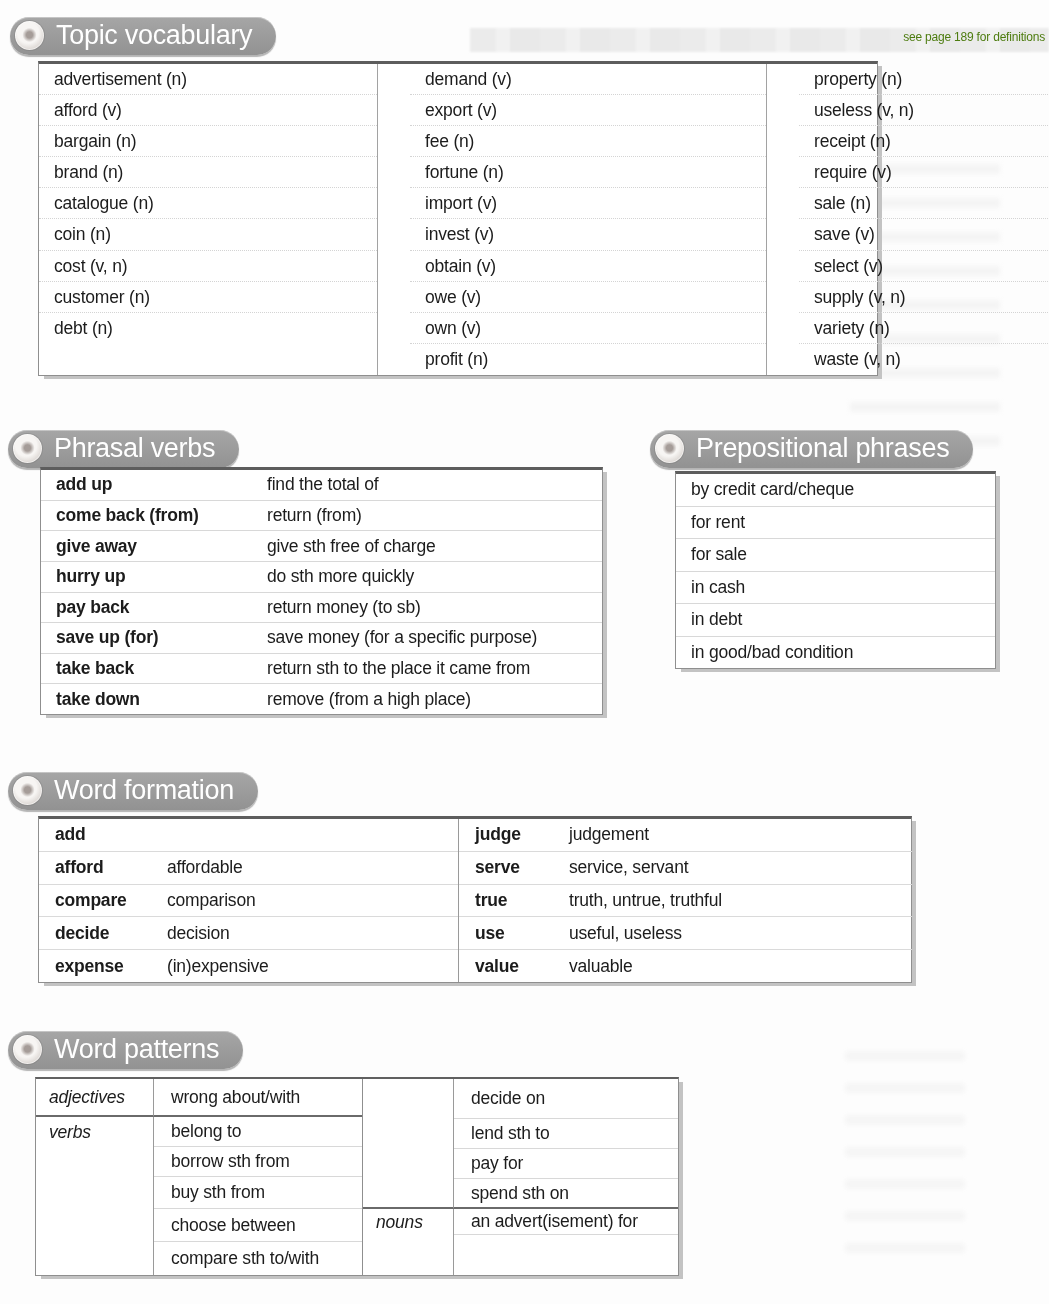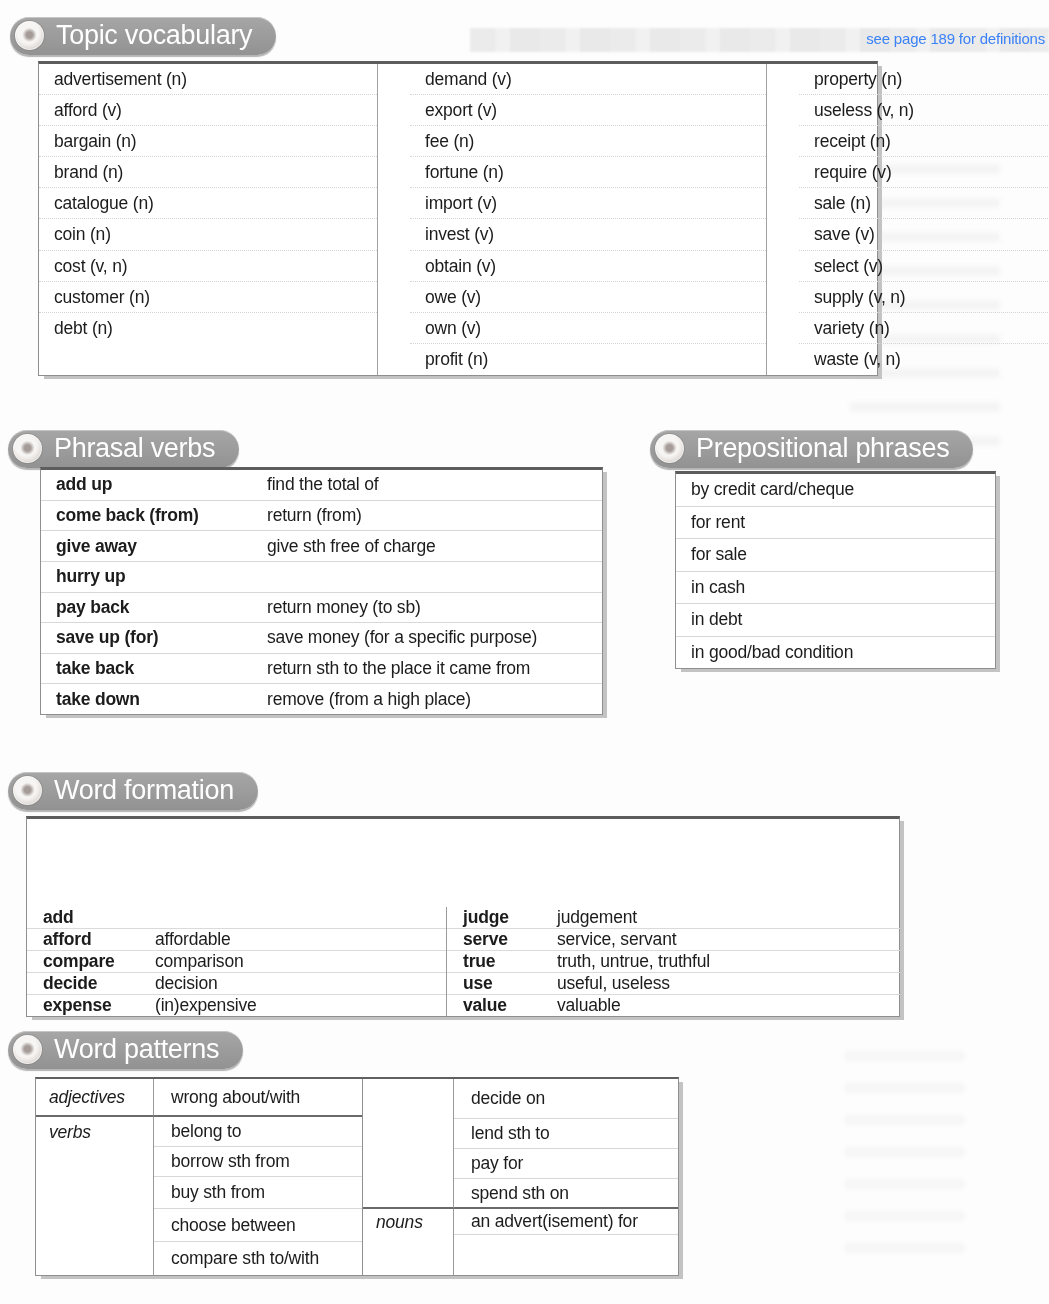--- a/index.html
+++ b/index.html
@@ -37,21 +37,21 @@
   }
   .sphere {
     width:29px; height:29px; border-radius:50%; flex:0 0 auto;
     background:
       radial-gradient(circle at 50% 48%, #a59c98 0 15%, rgba(165,156,152,0) 34%),
       radial-gradient(circle at 45% 40%, #f7f5f3 0 45%, #dad5d1 75%, #c9c3bf 100%);
     box-shadow:inset 0 0 0 1px rgba(255,255,255,.55), 0 0 0 1px rgba(120,120,120,.35);
   }
 
   .note {
-    position:absolute; top:30px; right:4px; font-size:15px; color:#3b82f6; letter-spacing:-0.2px;
+    position:absolute; top:30px; right:4px; font-size:12px; color:#4d7c0f; letter-spacing:-0.2px;
   }
 
   
   .tbl {
     position:absolute; background:#fff;
     border:1px solid #8f8f8f; border-top:3px solid #5d5d5d;
     box-shadow:5px 4px 0 -1px #c3c3c3;
     font-size:17.5px; letter-spacing:-0.2px;
   }
 
@@ -69,21 +69,21 @@
   .pv-row:last-child { border-bottom:none; }
   .pv-term { font-weight:bold; padding-left:15px; white-space:nowrap; }
   .pv-def { padding-left:14px; white-space:nowrap; }
 
   
   .pp { left:675px; top:471px; width:321px; height:198px; display:flex; flex-direction:column; }
   .pp-row { flex:1; display:flex; align-items:center; padding-left:15px; border-bottom:1px solid #d8d8d8; white-space:nowrap; }
   .pp-row:last-child { border-bottom:none; }
 
   
-  .wf { left:26px; top:816px; width:874px; height:201px; display:flex;align-items:flex-end; }
+  .wf { left:38px; top:816px; width:874px; height:167px; display:flex; }
   .wf-half { flex:0 0 auto; display:flex; flex-direction:column; }
   .wf-left  { width:420px; border-right:1px solid #9a9a9a; }
   .wf-right { width:453px; }
   .wf-row { flex:1; display:grid; align-items:center; border-bottom:1px solid #dadada; }
   .wf-row:last-child { border-bottom:none; }
   .wf-left  .wf-row { grid-template-columns:128px 1fr; }
   .wf-right .wf-row { grid-template-columns:110px 1fr; }
   .wf-base { font-weight:bold; padding-left:16px; white-space:nowrap; }
   .wf-forms { white-space:nowrap; }
 
@@ -193,20 +193,21 @@
     <span class="pv-def">return (from)</span>
   </div>
 
   <div class="pv-row">
     <span class="pv-term">give away</span>
     <span class="pv-def">give sth free of charge</span>
   </div>
 
   <div class="pv-row">
     <span class="pv-term">hurry up</span>
+    <span class="pv-def">do sth more quickly</span>
   </div>
 
   <div class="pv-row">
     <span class="pv-term">pay back</span>
     <span class="pv-def">return money (to sb)</span>
   </div>
 
   <div class="pv-row">
     <span class="pv-term">save up (for)</span>
     <span class="pv-def">save money (for a specific purpose)</span>

